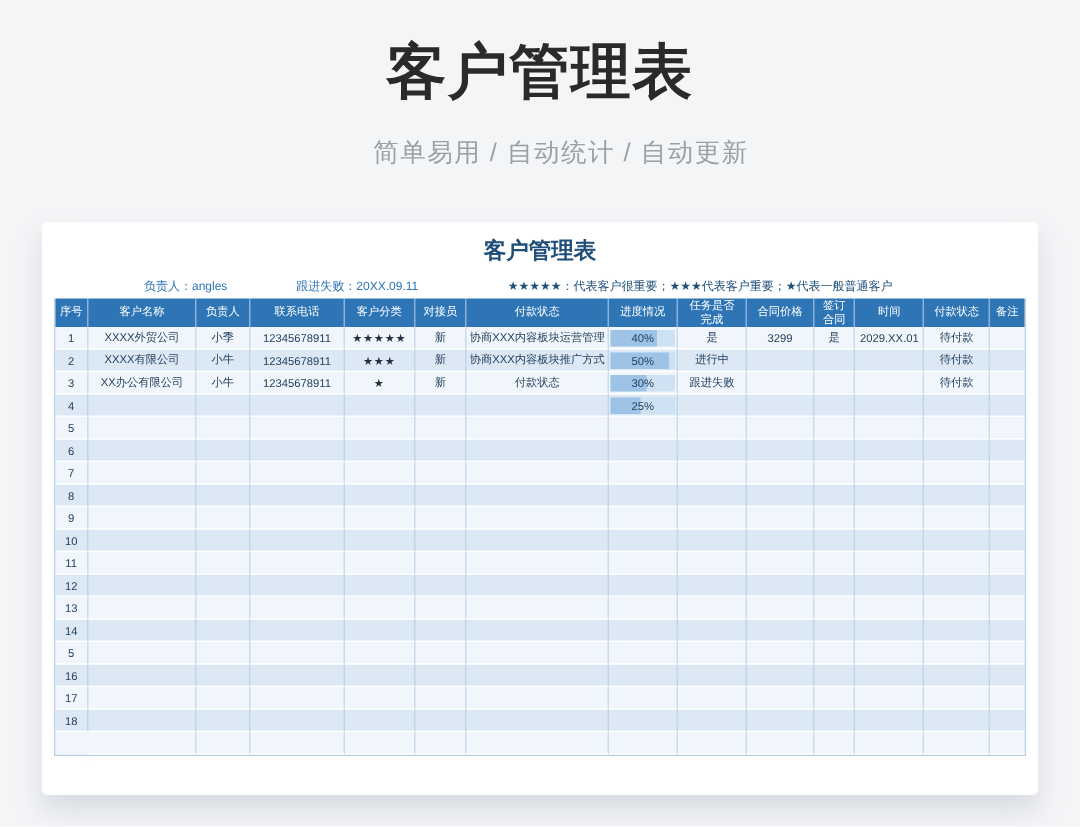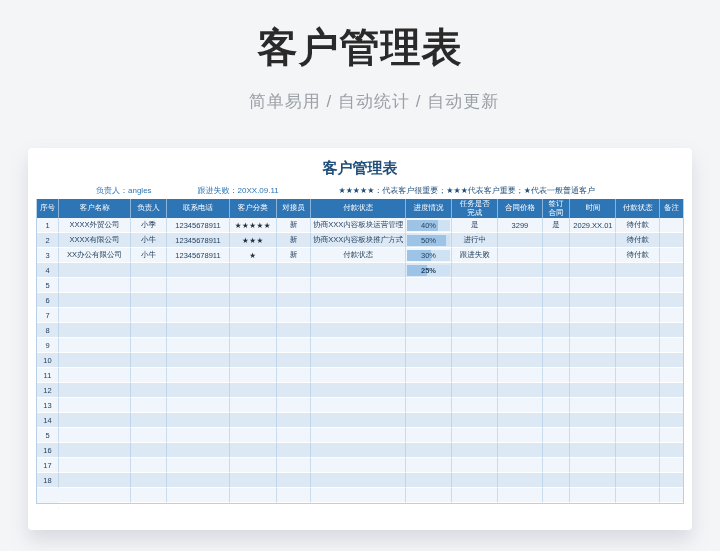--- a/index.html
+++ b/index.html
@@ -218,21 +218,21 @@
         <div class="tr even">
           <div class="td col-no" style="width: 3.4%;">
             <span class="cell-label">4</span>
           </div>
           <div class="td col-name" style="width: 11.2%;"></div>
           <div class="td col-owner" style="width: 5.5%;"></div>
           <div class="td col-phone" style="width: 9.8%;"></div>
           <div class="td col-category" style="width: 7.2%;"></div>
           <div class="td col-contact" style="width: 5.4%;"></div>
           <div class="td col-content" style="width: 14.6%;"></div>
-          <div class="td col-progress" style="width: 7.2%; font-weight: bold;">
+          <div class="td col-progress" style="width: 7.2%;">
             <div class="track"></div>
             <div class="bar" style="width: 42.5%;"></div>
             <span class="cell-label">25%</span>
           </div>
           <div class="td col-status" style="width: 7.1%;"></div>
           <div class="td col-price" style="width: 6.9%;"></div>
           <div class="td col-signed" style="width: 4.3%;"></div>
           <div class="td col-time" style="width: 7.1%;"></div>
           <div class="td col-payment" style="width: 6.8%;"></div>
           <div class="td col-note" style="width: 3.5%;"></div>

